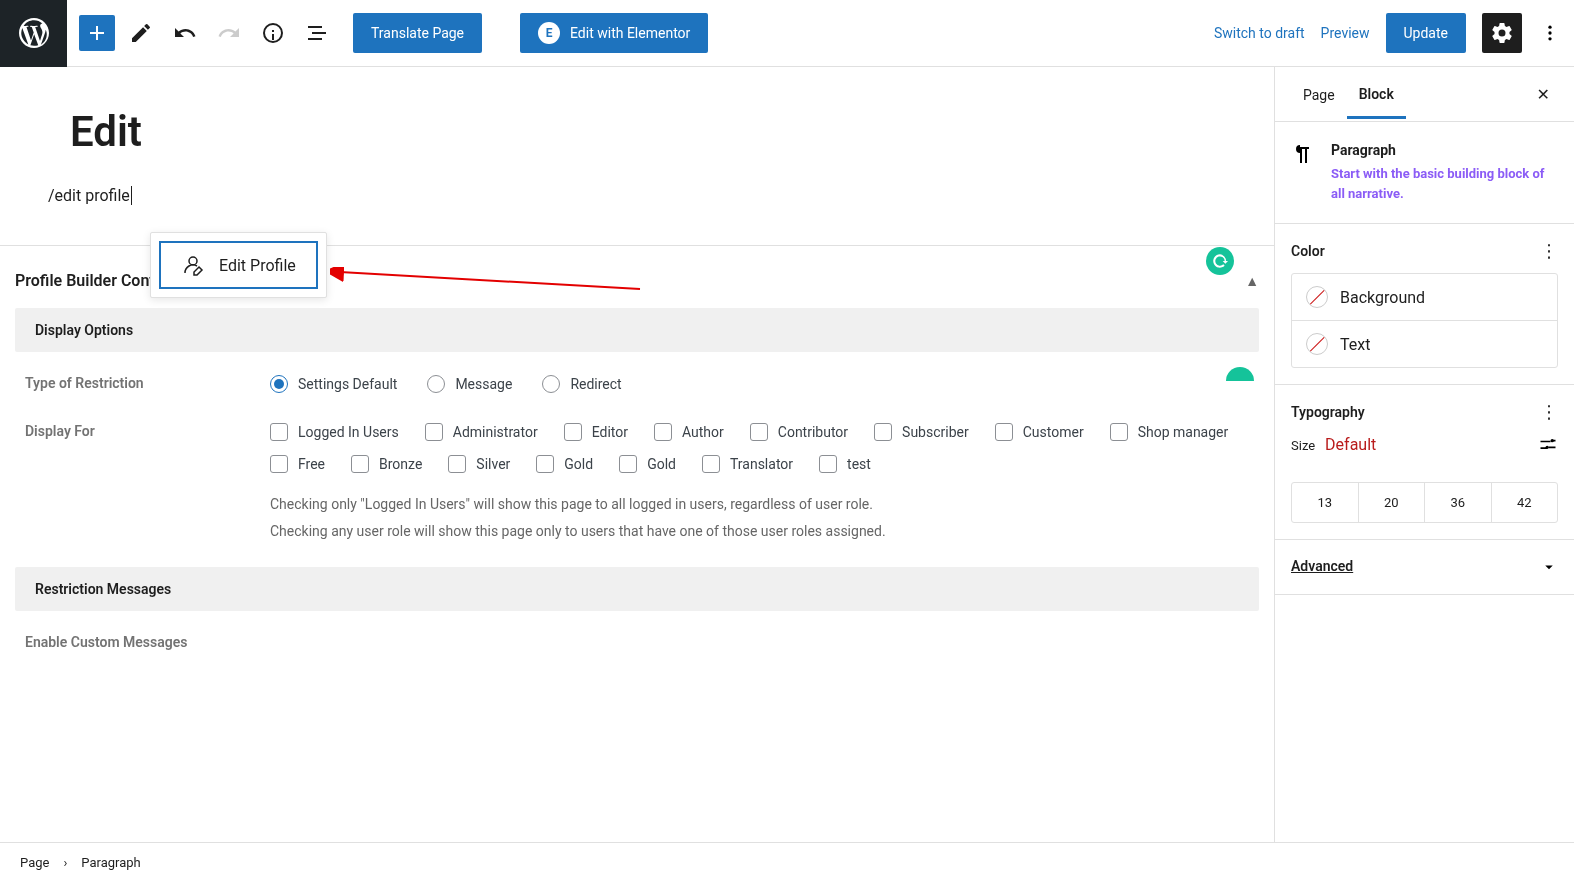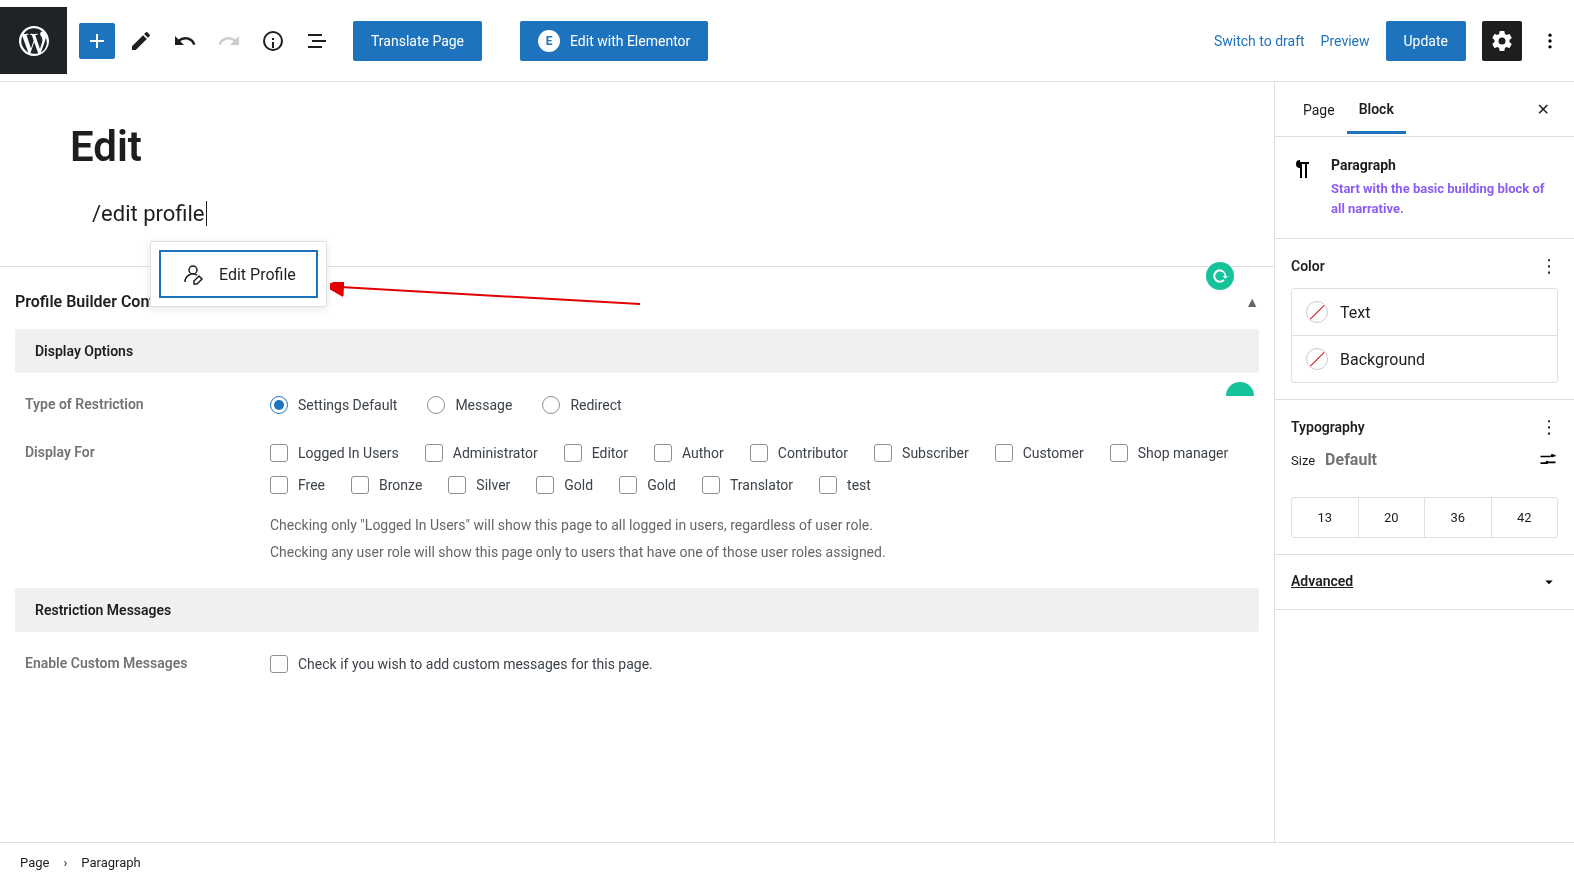--- a/index.html
+++ b/index.html
@@ -1,18 +1,18 @@
 <!DOCTYPE html>
 <html><head>
   <meta charset="utf-8">
   <style>
     * { margin: 0; padding: 0; box-sizing: border-box; font-family: -apple-system, BlinkMacSystemFont, "Segoe UI", Roboto, sans-serif; }
     body { display: flex; flex-direction: column; height: 882px; width: 1574px; overflow: hidden; background: #fff; color: #1e1e1e; }
     
-    .topbar { display: flex; align-items: center; height: 82px; border-bottom: 1px solid #e0e0e0; background: #fff; justify-content: center; }
+    .topbar { display: flex; align-items: center; height: 67px; border-bottom: 1px solid #e0e0e0; background: #fff; justify-content: center; }
     .wp-logo { width: 67px; height: 67px; background: #1d2327; display: flex; align-items: center; justify-content: center; }
     .wp-logo svg { width: 36px; height: 36px; fill: #fff; }
     .topbar-left { display: flex; align-items: center; gap: 8px; padding: 0 12px; }
     .add-btn { width: 36px; height: 36px; background: #1e73be; display: flex; align-items: center; justify-content: center; cursor: pointer; border-radius: 2px; }
     .add-btn svg { width: 24px; height: 24px; fill: #fff; }
     .icon-btn { width: 36px; height: 36px; display: flex; align-items: center; justify-content: center; cursor: pointer; }
     .icon-btn svg { width: 24px; height: 24px; fill: #1e1e1e; }
     .icon-btn.disabled svg { fill: #ccc; }
     .translate-btn { height: 40px; padding: 0 18px; background: #1e73be; color: #fff; border: none; font-size: 14px; cursor: pointer; border-radius: 2px; margin-left: 10px; }
     .elementor-btn { height: 40px; padding: 0 18px; background: #1e73be; color: #fff; border: none; font-size: 14px; cursor: pointer; border-radius: 2px; margin-left: 30px; display: flex; align-items: center; gap: 10px; }
@@ -26,25 +26,25 @@
     .kebab-btn { width: 24px; height: 36px; display: flex; align-items: center; justify-content: center; cursor: pointer; }
     
     .body-row { display: flex; flex: 1; overflow: hidden; }
     .editor-scroll { flex: 1; overflow-y: scroll; position: relative; }
     .editor-scroll::-webkit-scrollbar { width: 17px; }
     .editor-scroll::-webkit-scrollbar-track { background: #f1f1f1; }
     .editor-scroll::-webkit-scrollbar-thumb { background: #c1c1c1; }
     
     .title-area { padding: 40px 70px 0 70px; position: relative; }
     .page-title { font-size: 42px; font-weight: 600; color: #1e1e1e; }
-    .suggestion-popover { position: absolute; left: 150px; top: 159px; background: #fff; border: 1px solid #e0e0e0; border-radius: 2px; padding: 8px; box-shadow: 0 2px 8px rgba(0,0,0,0.1); }
+    .suggestion-popover { position: absolute; left: 150px; top: 165px; background: #fff; border: 1px solid #e0e0e0; border-radius: 2px; padding: 8px; box-shadow: 0 2px 8px rgba(0,0,0,0.1); }
     .suggestion-item { display: flex; align-items: center; gap: 14px; padding: 10px 20px; border: 2px solid #1e73be; cursor: pointer; }
     .suggestion-item svg { width: 24px; height: 24px; }
     .arrow-annotation { position: absolute; left: 330px; top: 200px; pointer-events: none; }
-    .slash-wrap { padding: 30px 0 40px 92px; font-size: 22px; }
+    .slash-wrap { padding: 30px 0 40px 48px; font-size: 16px; }
     .slash-inner { display: inline-block; border-right: 1.5px solid #1e1e1e; padding-right: 1px; }
     .grammarly-dot { position: absolute; right: 40px; top: 180px; width: 28px; height: 28px; border-radius: 50%; background: #15c39a; display: flex; align-items: center; justify-content: center; }
     .grammarly-half { position: absolute; right: 20px; top: 300px; width: 28px; height: 28px; border-radius: 50%; background: #15c39a; }
     
     .restriction-panel { border-top: 1px solid #e0e0e0; padding: 15px; }
     .restriction-header { display: flex; align-items: center; justify-content: space-between; padding: 10px 0; }
     .restriction-header h3 { font-size: 16px; font-weight: 600; color: #1e1e1e; }
     .collapse-icon { font-size: 14px; color: #666; }
     .section-label { background: #f0f0f0; padding: 14px 20px; font-size: 14px; font-weight: 600; color: #1e1e1e; margin: 8px 0; border-radius: 2px; }
     .field-row { display: flex; padding: 15px 10px; }
@@ -74,21 +74,21 @@
     .sb-section-head { display: flex; justify-content: space-between; align-items: center; margin-bottom: 12px; }
     .sb-section-head h4 { font-size: 14px; font-weight: 600; }
     .sb-kebab { font-size: 18px; cursor: pointer; }
     .color-row { border: 1px solid #e0e0e0; border-radius: 3px; }
     .color-item { display: flex; align-items: center; gap: 12px; padding: 12px 14px; cursor: pointer; }
     .color-item + .color-item { border-top: 1px solid #e0e0e0; }
     .color-swatch { width: 22px; height: 22px; border-radius: 50%; border: 1px solid #ccc; position: relative; overflow: hidden; }
     .color-swatch.none::after { content: ''; position: absolute; width: 140%; height: 1px; background: #cc1818; top: 50%; left: -20%; transform: rotate(-45deg); }
     .typo-row { display: flex; justify-content: space-between; align-items: center; margin: 10px 0; }
     .typo-label { font-size: 13px; color: #1e1e1e; }
-    .typo-default { color: #737373; margin-left: 6px; font-weight: bold; }
+    .typo-default { color: #b91c1c; margin-left: 6px; }
     .size-options { display: flex; border: 1px solid #e0e0e0; border-radius: 3px; overflow: hidden; margin-top: 28px; }
     .size-opt { flex: 1; padding: 12px 0; text-align: center; font-size: 13px; cursor: pointer; border-right: 1px solid #e0e0e0; }
     .size-opt:last-child { border-right: none; }
     .sb-collapsible { display: flex; justify-content: space-between; align-items: flex-start; padding: 18px 16px; cursor: pointer; border-bottom: 1px solid #e0e0e0; text-decoration: underline; }
     .sb-collapsible span { font-size: 14px; font-weight: 600; }
     
     .breadcrumb-bar { height: 40px; border-top: 1px solid #e0e0e0; display: flex; align-items: center; padding: 0 20px; gap: 14px; font-size: 13px; background: #fff; color: #1e1e1e; }
   </style>
 </head>
 <body>
@@ -280,26 +280,20 @@
             </div>
           <div class="help-text">
             <div>Checking only "Logged In Users" will show this page to all logged in users, regardless of user role.</div>
             <div>Checking any user role will show this page only to users that have one of those user roles assigned.</div>
           </div>
         </div>
       </div>
       <div class="section-label">Restriction Messages</div>
       <div class="field-row">
         <div class="field-label">Enable Custom Messages</div>
-        <div class="field-content">
-          <div class="check-opt">
-            <div class="check-box"></div>
-            <span>Check if you wish to add custom messages for this page.</span>
-          </div>
-        </div>
       </div>
     </div>
   </div>
 
   <div class="sidebar">
     <div class="sb-tabs">
       <div class="sb-tab">Page</div>
       <div class="sb-tab active">Block</div>
       <div class="sb-tabs-spacer"></div>
       <div class="sb-close">✕</div>
@@ -316,25 +310,25 @@
       </div>
     </div>
     <div class="sb-section">
       <div class="sb-section-head">
         <h4>Color</h4>
         <div class="sb-kebab">⋮</div>
       </div>
       <div class="color-row">
         <div class="color-item">
           <div class="color-swatch none"></div>
-          <span>Text</span>
+          <span>Background</span>
         </div>
         <div class="color-item">
           <div class="color-swatch none"></div>
-          <span>Background</span>
+          <span>Text</span>
         </div>
       </div>
     </div>
     <div class="sb-section">
       <div class="sb-section-head">
         <h4>Typography</h4>
         <div class="sb-kebab">⋮</div>
       </div>
       <div class="typo-row">
         <div>

